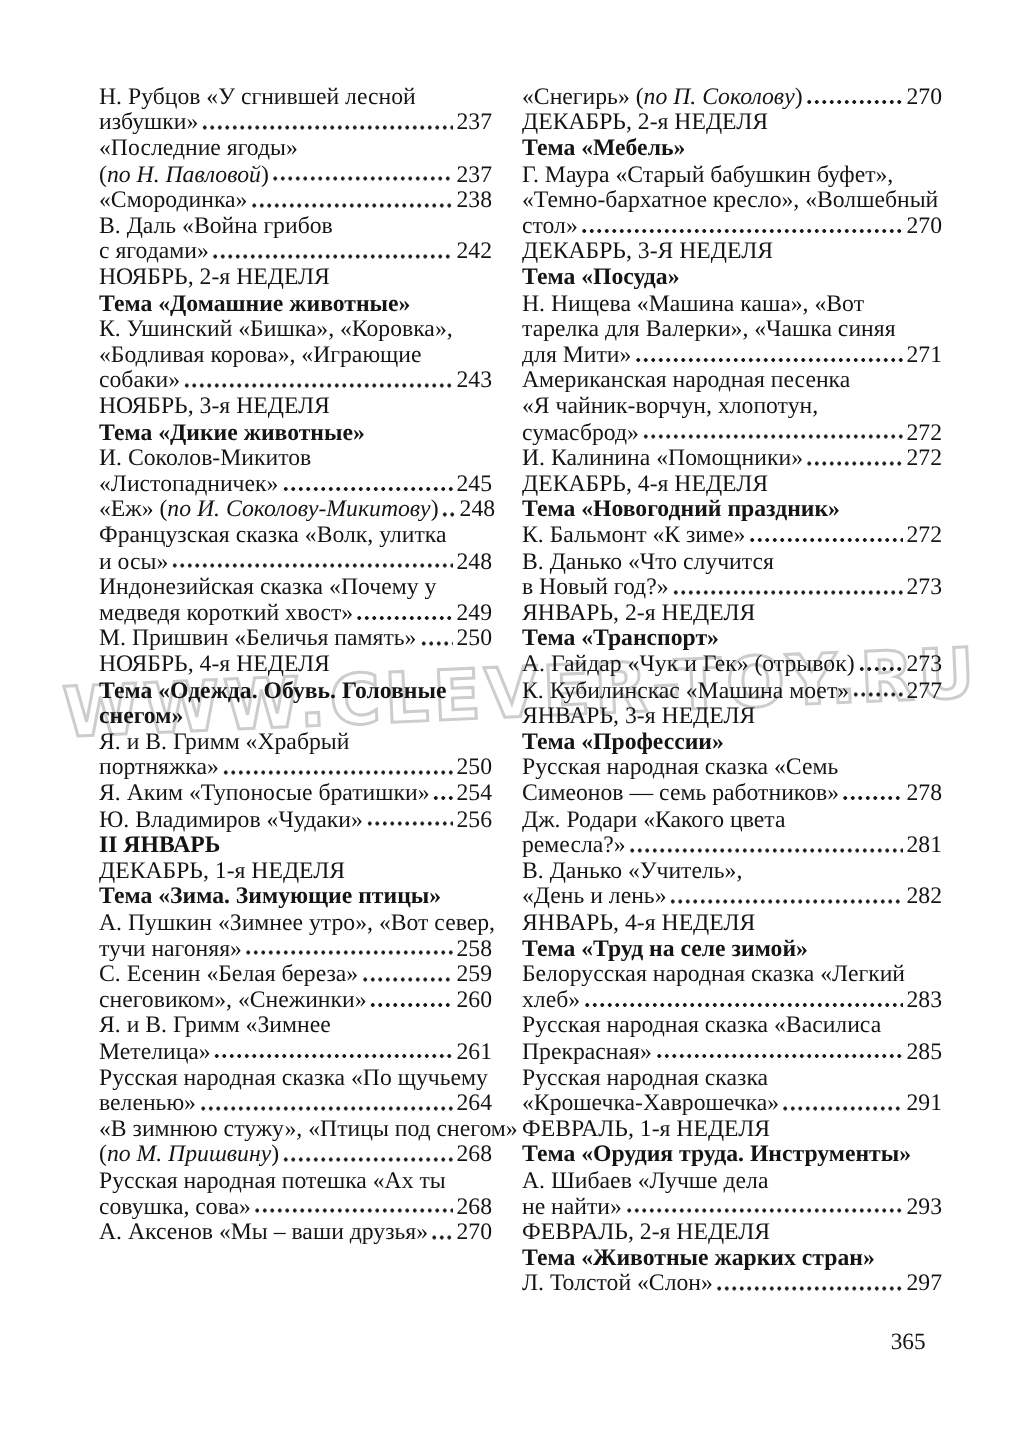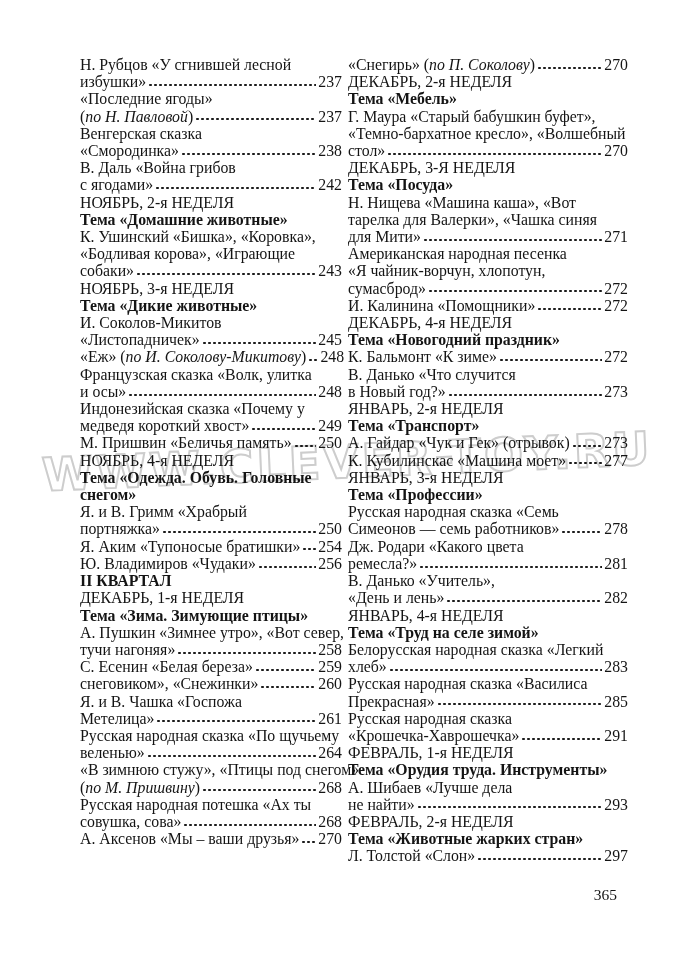--- a/index.html
+++ b/index.html
@@ -15,21 +15,21 @@
     overflow: hidden;
     font-family: "Liberation Serif", "DejaVu Serif", serif;
     color: #141414;
   }
   .toc-col {
     position: absolute;
     top: 56px;
     font-size: 15.8px;
     line-height: 17.2px;
   }
-  .toc-col.left  { left: 80px;  width: 262px; }
+  .toc-col.left  { left: 66px;  width: 262px; }
   .toc-col.right { left: 348px; width: 280px; }
 
   .entry.theme, .entry.quarter { font-weight: bold; }
 
   .line {
     display: flex;
     align-items: baseline;
     white-space: nowrap;
   }
   .line .txt { flex: 0 1 auto; }
@@ -95,23 +95,20 @@
           <span class="txt">«Последние ягоды»</span>
         </div>
         <div class="line">
           <span class="txt">(<i>по Н. Павловой</i>)</span>
           <span class="dots"></span>
           <span class="pg">237</span>
         </div>
       </div>
       <div class="entry item">
         <div class="line">
-          <span class="txt">Венгерская сказка</span>
-        </div>
-        <div class="line">
           <span class="txt">«Смородинка»</span>
           <span class="dots"></span>
           <span class="pg">238</span>
         </div>
       </div>
       <div class="entry item">
         <div class="line">
           <span class="txt">В. Даль «Война грибов</span>
         </div>
         <div class="line">
@@ -229,21 +226,21 @@
       </div>
       <div class="entry item">
         <div class="line">
           <span class="txt">Ю. Владимиров «Чудаки»</span>
           <span class="dots"></span>
           <span class="pg">256</span>
         </div>
       </div>
       <div class="entry quarter">
         <div class="line">
-          <span class="txt">II КВАРТАЛ</span>
+          <span class="txt">II ЯНВАРЬ</span>
         </div>
       </div>
       <div class="entry week">
         <div class="line">
           <span class="txt">ДЕКАБРЬ, 1-я НЕДЕЛЯ</span>
         </div>
       </div>
       <div class="entry theme">
         <div class="line">
           <span class="txt">Тема «Зима. Зимующие птицы»</span>
@@ -268,21 +265,21 @@
       </div>
       <div class="entry item">
         <div class="line">
           <span class="txt">снеговиком», «Снежинки»</span>
           <span class="dots"></span>
           <span class="pg">260</span>
         </div>
       </div>
       <div class="entry item">
         <div class="line">
-          <span class="txt">Я. и В. Чашка «Госпожа</span>
+          <span class="txt">Я. и В. Гримм «Зимнее</span>
         </div>
         <div class="line">
           <span class="txt">Метелица»</span>
           <span class="dots"></span>
           <span class="pg">261</span>
         </div>
       </div>
       <div class="entry item">
         <div class="line">
           <span class="txt">Русская народная сказка «По щучьему</span>

